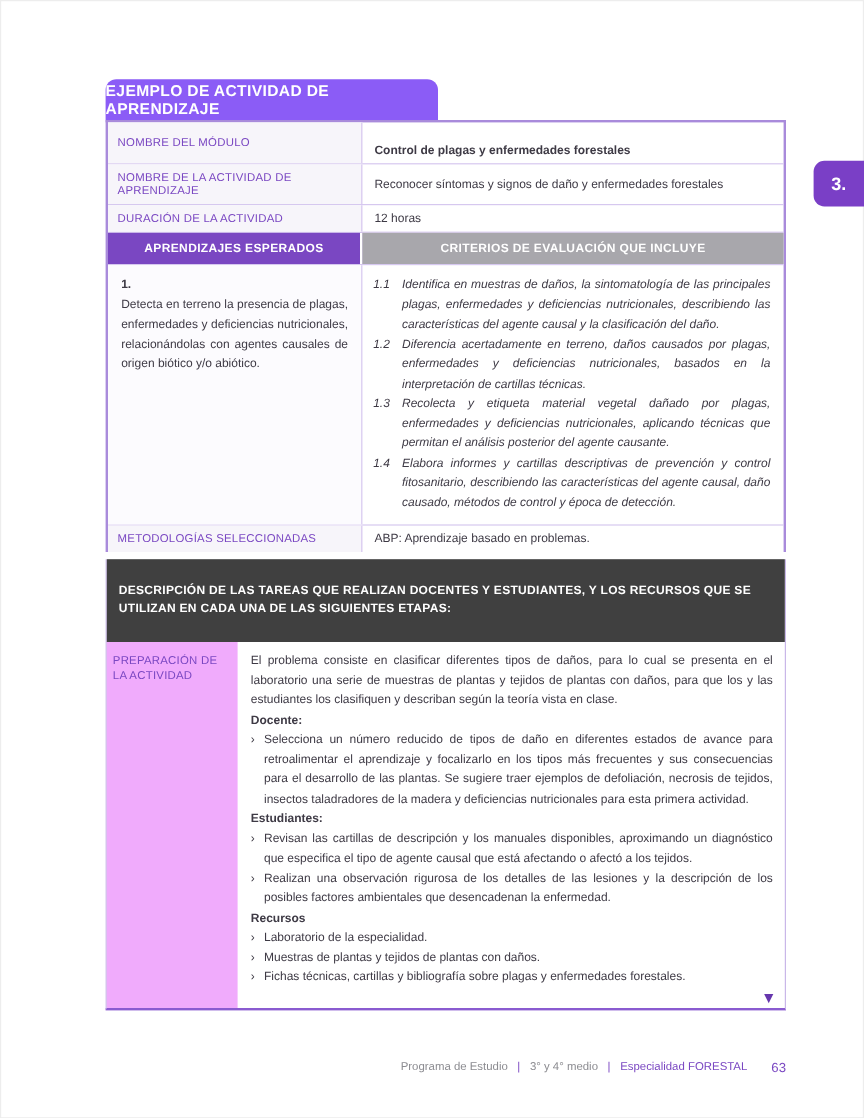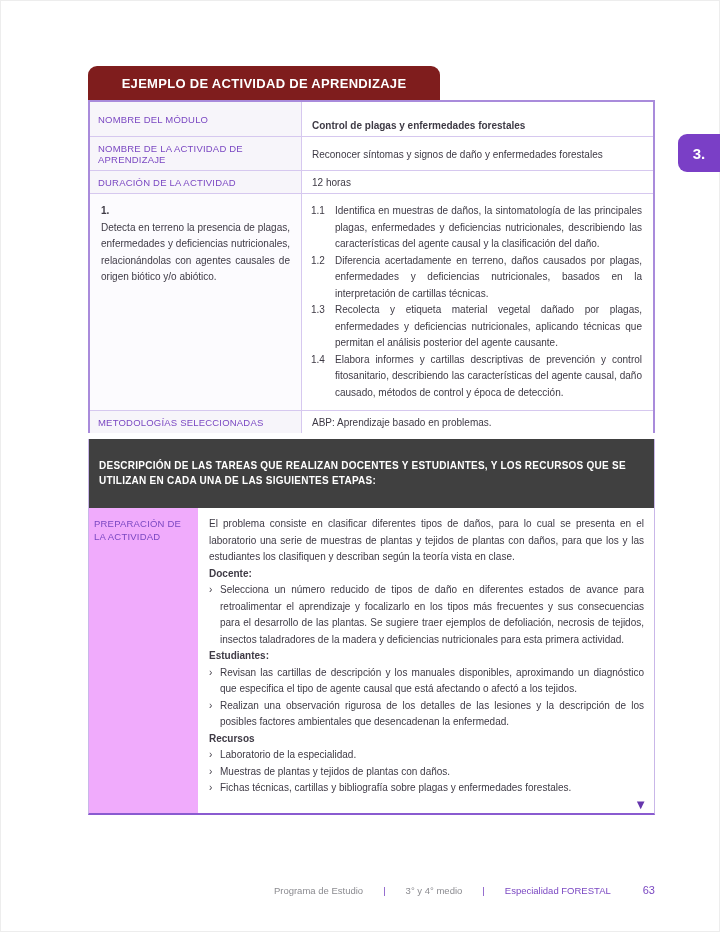--- a/index.html
+++ b/index.html
@@ -17,23 +17,23 @@
 
   .content {
     position: absolute;
     left: 88px;
     top: 66px;
     width: 567px;
   }
 
   
   .badge {
-    width: 352px;
+    width: 277px;
     height: 34px;
-    background: #7f1d1d;
+    background: #8b5cf6;
     border-radius: 9px 9px 0 0;
     display: flex;
     align-items: center;
     justify-content: center;
     color: #ffffff;
     font-weight: bold;
     font-size: 13px;
     letter-spacing: .3px;
   }
 
@@ -96,20 +96,21 @@
     line-height: 16.5px;
   }
   .ap-num { font-weight: bold; display: block; }
   .ap-text { text-align: justify; }
   .crit-cell {
     flex: 1;
     padding: 9px 11px 9px 9px;
     font-size: 10px;
     color: #3e3a45;
     line-height: 16.5px;
+    font-style: italic;
   }
   .crit-item { display: flex; }
   .crit-num { width: 24px; flex: none; }
   .crit-text { flex: 1; text-align: justify; }
 
   
   .sec2 {
     margin-top: 6px;
     position: relative;
     border-left: 1px solid #c9b7e8;
@@ -173,22 +174,22 @@
     font-weight: bold;
     font-size: 15px;
   }
 
   
   .footer {
     position: absolute;
     right: 65px;
     bottom: 36px;
     display: flex;
-    align-items: center;
-    gap: 20px;
+    align-items: flex-start;
+    gap: 8px;
     font-size: 9.5px;
     color: #8b8b90;
   }
   .footer .sep { color: #7a47c2; }
   .footer .accent { color: #7a47c2; }
   .footer .pagenum {
     color: #7a47c2;
     font-size: 11px;
     margin-left: 12px;
   }
@@ -212,20 +213,24 @@
       </div>
       <div class="row">
         <div class="cell-label">NOMBRE DE LA ACTIVIDAD DE APRENDIZAJE</div>
         <div class="cell-value">Reconocer síntomas y signos de daño y enfermedades forestales</div>
       </div>
       <div class="row">
         <div class="cell-label">DURACIÓN DE LA ACTIVIDAD</div>
         <div class="cell-value">12 horas</div>
       </div>
 
+      <div class="hdr-row">
+        <div class="hdr-cell hdr-left">APRENDIZAJES ESPERADOS</div>
+        <div class="hdr-cell hdr-right">CRITERIOS DE EVALUACIÓN QUE INCLUYE</div>
+      </div>
 
       <div class="ap-row">
         <div class="ap-cell">
           <span class="ap-num">1.</span>
           <div class="ap-text">Detecta en terreno la presencia de plagas, enfermedades y deficiencias nutricionales, relacionándolas con agentes causales de origen biótico y/o abiótico.</div>
         </div>
         <div class="crit-cell">
           <div class="crit-item">
             <span class="crit-num">1.1</span>
             <span class="crit-text">Identifica en muestras de daños, la sintomatología de las principales plagas, enfermedades y deficiencias nutricionales, describiendo las características del agente causal y la clasificación del daño.</span>

